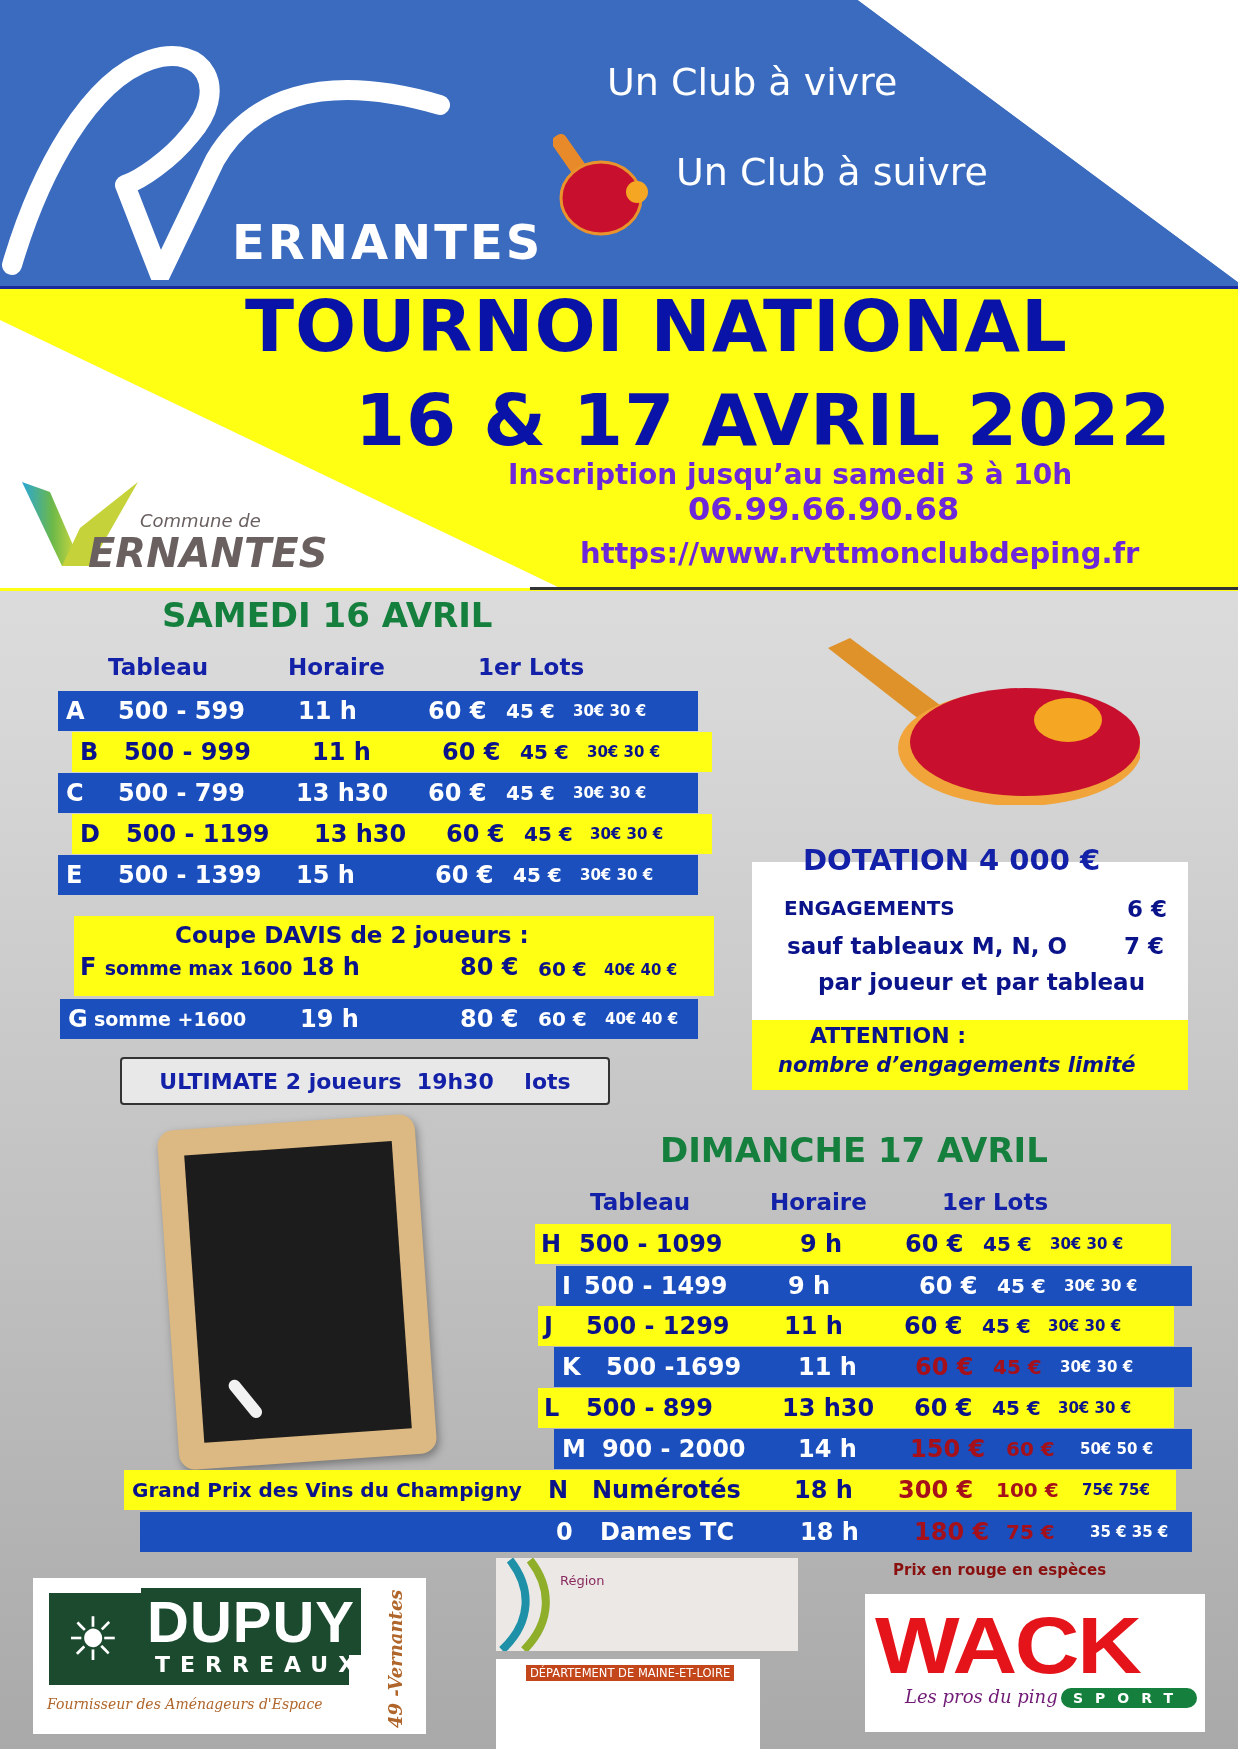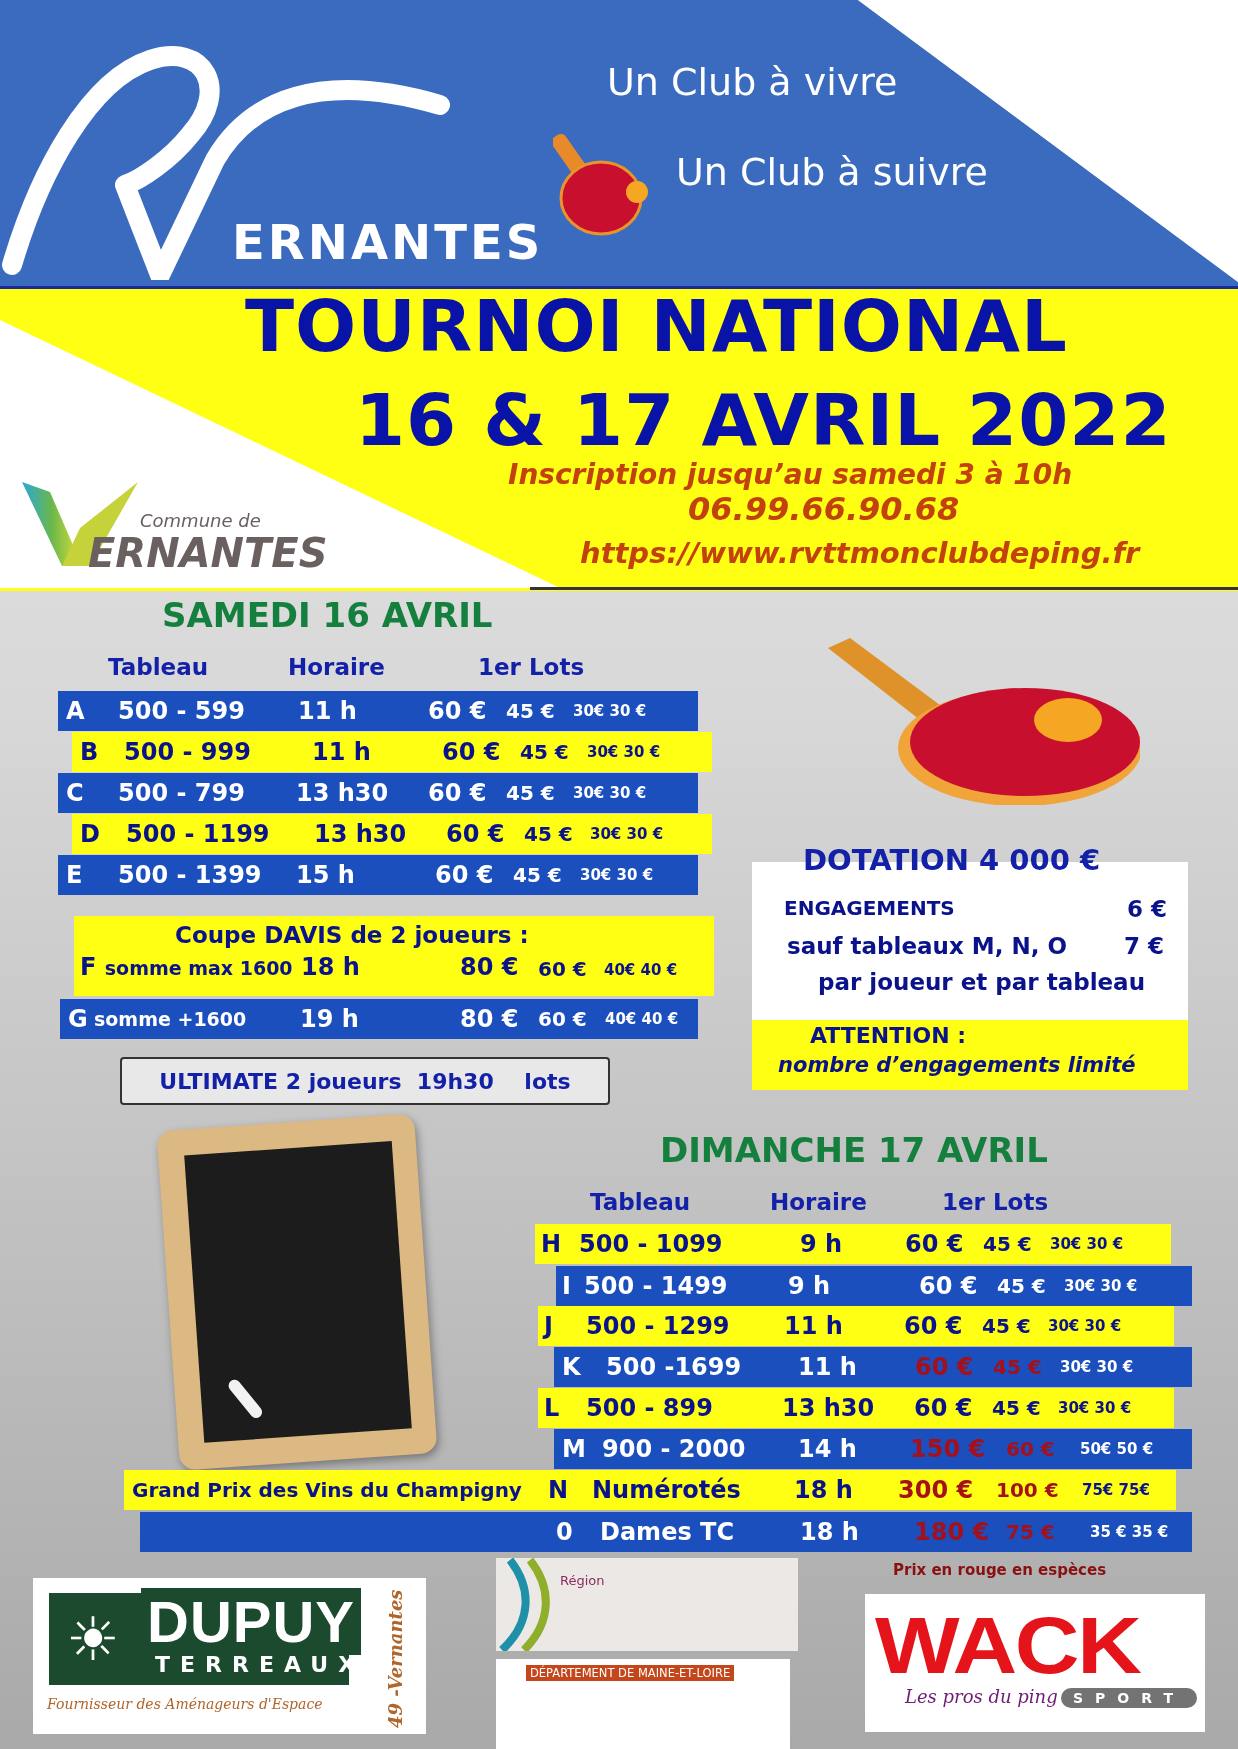--- a/index.html
+++ b/index.html
@@ -14,21 +14,21 @@
     clip-path:polygon(858px 0,1238px 0,1238px 282px);}
   #yellow-band{left:0;top:286px;width:1238px;height:302px;background:#ffff14;
     border-top:3px solid #1a2a9c;}
   #white-tri{left:0;top:320px;width:560px;height:268px;background:#fff;
     clip-path:polygon(0 0,100% 100%,0 100%);}
   #band-bottom{left:0;top:587px;width:1238px;height:3px;background:#333;
     clip-path:polygon(530px 0,1238px 0,1238px 3px,530px 3px);}
   .slogan{color:#fff;font-family:"DejaVu Sans",sans-serif;font-size:38px;}
   .ernantes{color:#fff;font-weight:bold;font-size:48px;letter-spacing:3px;font-family:"DejaVu Sans",sans-serif;}
   .title{color:#0a13a8;font-weight:bold;font-family:"DejaVu Sans",sans-serif;}
-  .ital{font-style:italic;font-weight:bold;color:#c2410c;font-family:"DejaVu Sans",sans-serif;}
+  .ital{font-weight:bold;color:#6d28d9;font-family:"DejaVu Sans",sans-serif;}
   
   .day-title{color:#15803d;font-weight:bold;font-size:34px;}
   .colhdr{color:#1320a8;font-weight:bold;font-size:23px;}
   .row{position:absolute;height:40px;display:flex;align-items:center;font-weight:bold;white-space:nowrap;}
   .row.blue{background:#1a4fbd;color:#fff;}
   .row.yellow{background:#ffff14;color:#0a138a;}
   .row span{position:absolute;}
   .b1{font-size:24px;}
   .b2{font-size:20px;}
   .b3{font-size:15px;}
@@ -271,21 +271,21 @@
 </div>
 
 <div class="logo-box" style="left:496px;top:1558px;width:302px;height:93px;background:#ebe8e6">
   <svg style="position:absolute;left:0;top:0" width="60" height="93">
     <path d="M14 2 C 36 30, 36 64, 6 92" fill="none" stroke="#1e90a8" stroke-width="8"></path>
     <path d="M34 2 C 56 30, 56 64, 28 92" fill="none" stroke="#8fae2a" stroke-width="8"></path>
   </svg>
   <div style="position:absolute;left:64px;top:15px;font-size:13px;color:#8a2b5e">Région</div>
 </div>
 
-<div class="logo-box" style="left:496px;top:1659px;width:294px;height:90px">
+<div class="logo-box" style="left:496px;top:1659px;width:264px;height:90px">
   <div style="position:absolute;left:30px;top:6px;background:#c4461b;color:#fff;font-size:11.5px;padding:1px 4px">DÉPARTEMENT DE MAINE-ET-LOIRE</div>
 </div>
 
 <div class="logo-box" style="left:865px;top:1594px;width:340px;height:138px">
   <div style="position:absolute;left:10px;top:10px;color:#e5141a;font-size:80px;font-weight:bold;font-family:'Liberation Sans',sans-serif;letter-spacing:-2px;line-height:84px;transform:scaleX(1.12);transform-origin:left">WACK</div>
   <div style="position:absolute;left:40px;top:92px;font-size:18px;font-style:italic;color:#701a75;font-family:'DejaVu Serif',serif">Les pros du ping</div>
-  <div style="position:absolute;left:196px;top:94px;background:#737373;color:#fff;font-size:14px;font-weight:bold;letter-spacing:12px;padding:2px 12px;border-radius:12px">SPORT</div>
+  <div style="position:absolute;left:196px;top:94px;background:#15803d;color:#fff;font-size:14px;font-weight:bold;letter-spacing:12px;padding:2px 12px;border-radius:12px">SPORT</div>
 </div>
 
 </body></html>

